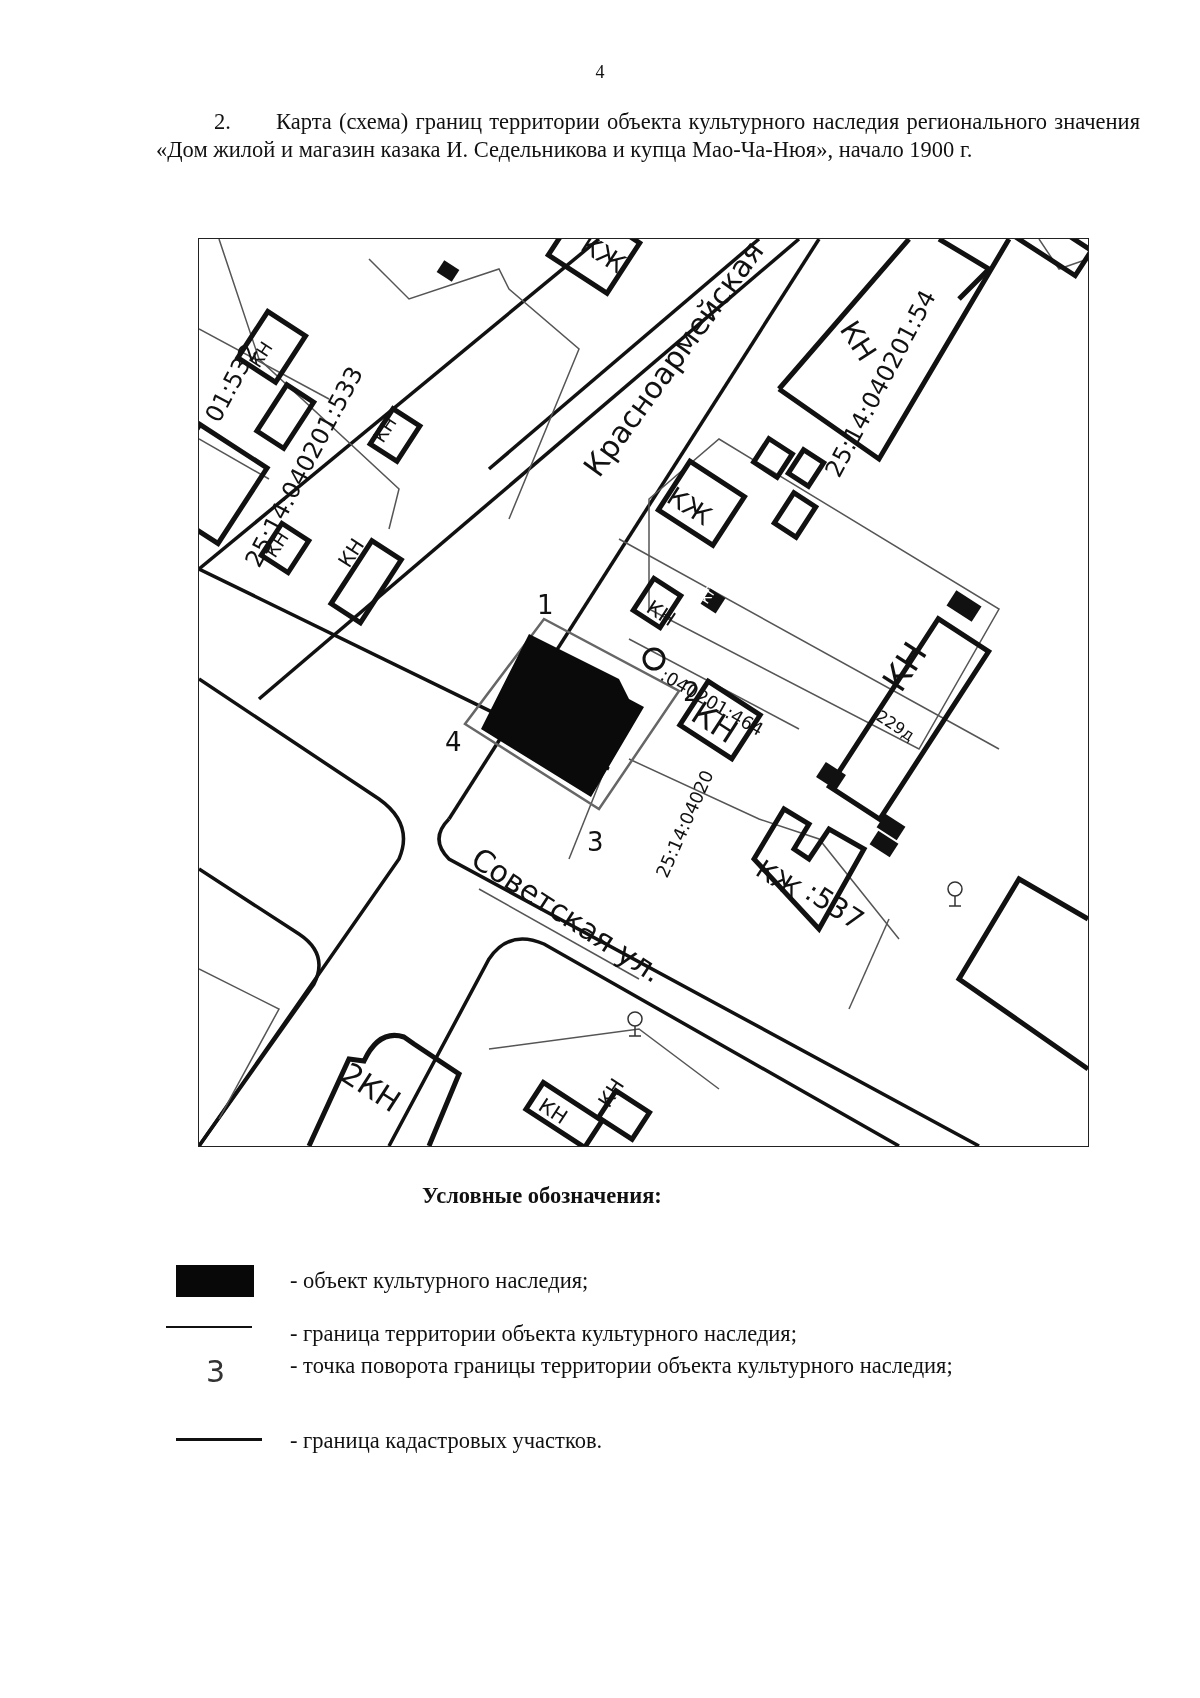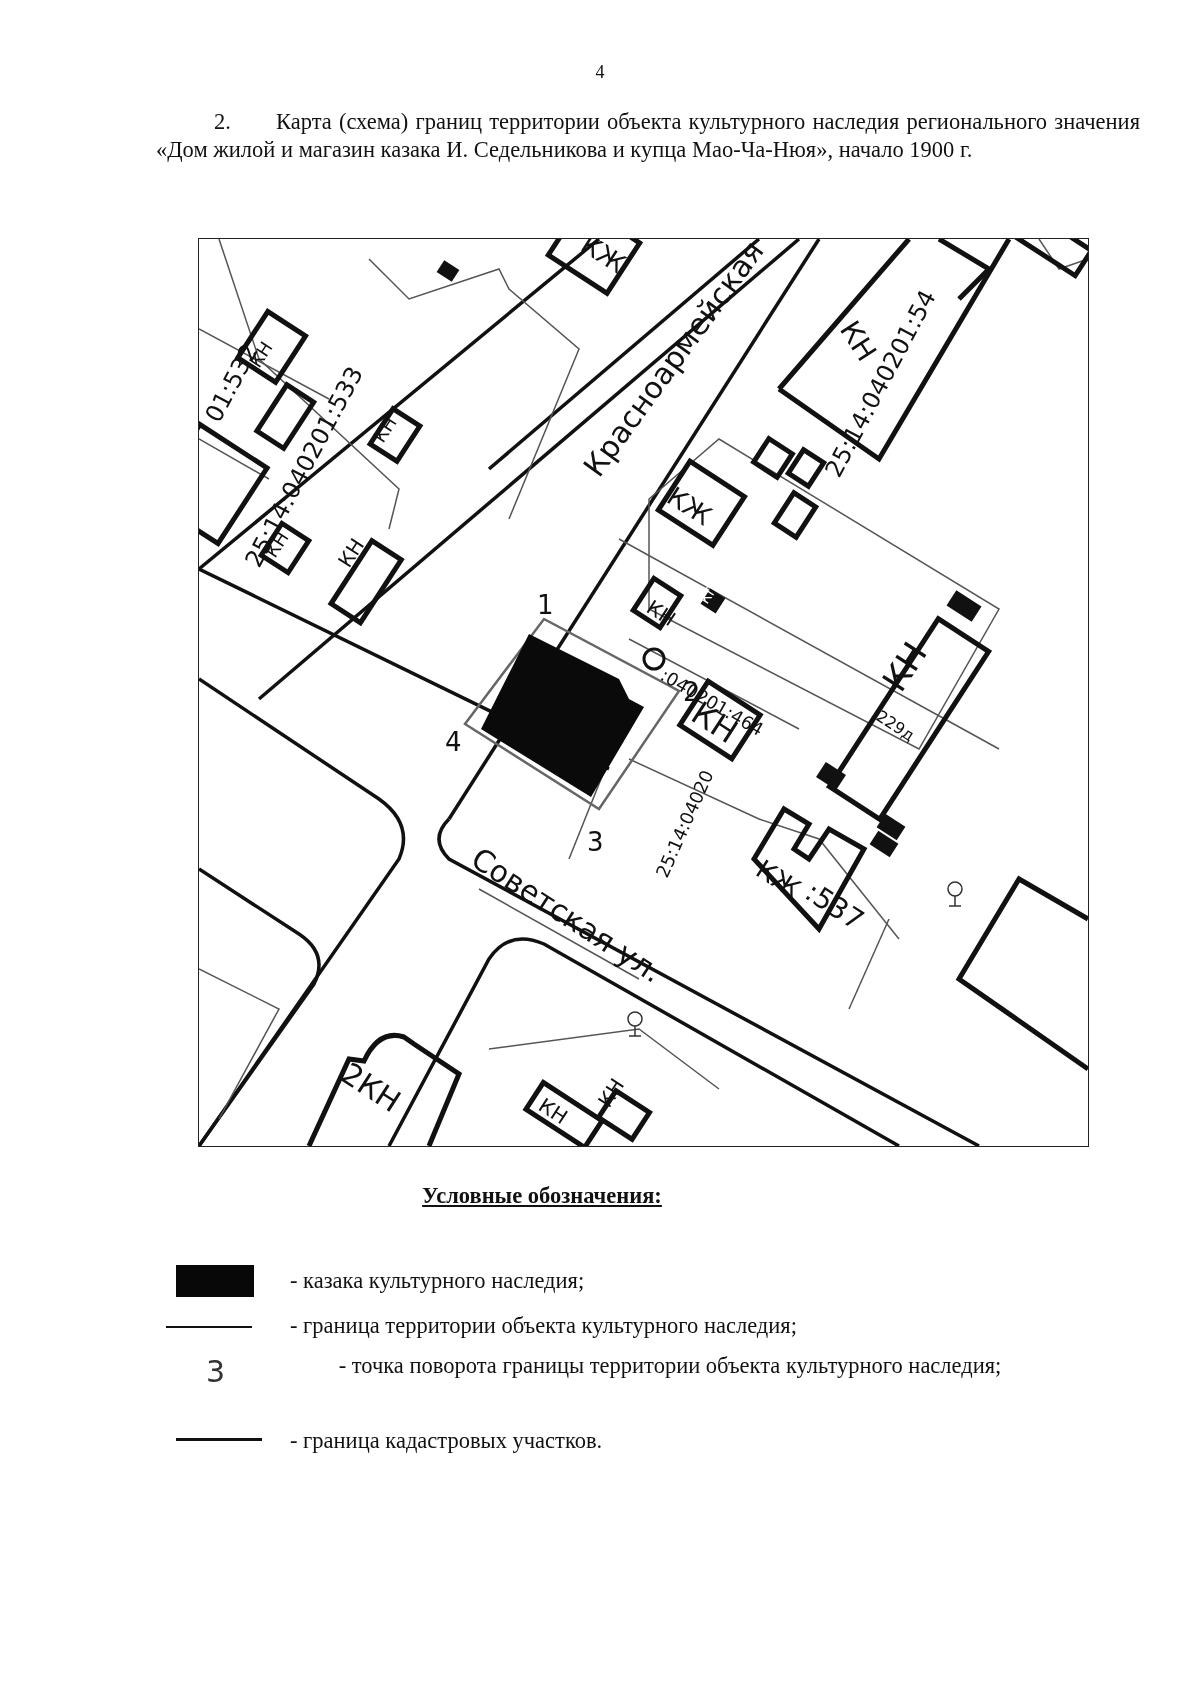--- a/index.html
+++ b/index.html
@@ -17,21 +17,21 @@
   }
   .intro .num { display: inline-block; width: 62px; padding-left: 58px; }
   .map-frame {
     position: absolute; left: 198px; top: 238px; width: 889px; height: 907px;
     border: 1.5px solid #222; overflow: hidden; background: #fff;
   }
   .map-frame svg { display: block; }
   .map-label { font-family: "DejaVu Sans", "Liberation Sans", sans-serif; fill: #111; }
   .legend-title {
     position: absolute; top: 1183px; left: 0; width: 1084px; text-align: center;
-    font-size: 22.5px; font-weight: bold; text-decoration: underline;
+    font-size: 22.5px; font-weight: bold;
   }
   .legend-row { position: absolute; left: 0; width: 1200px; }
   .legend-sym { position: absolute; }
   .legend-text {
     position: absolute; left: 290px; width: 760px; font-size: 22.5px; line-height: 31px;
   }
   .sym-fill { left: 176px; width: 78px; height: 32px; background: #080808; }
   .sym-line { height: 2px; background: #111; }
   .sym-num {
     font-family: "DejaVu Sans", sans-serif; font-size: 30px; left: 206px; color: #333;
@@ -170,29 +170,29 @@
     <text class="map-label" font-size="26" x="484" y="462">2</text>
     <text class="map-label" font-size="26" x="388" y="612">3</text>
     <text class="map-label" font-size="26" x="246" y="512">4</text>
   </svg>
 </div>
 
 <div class="legend-title">Условные обозначения:</div>
 
 <div class="legend-row" style="top:1265px;">
   <div class="legend-sym sym-fill" style="top:0px;"></div>
-  <div class="legend-text" style="top:0px;">- казака культурного наследия;</div>
+  <div class="legend-text" style="top:0px;">- объект культурного наследия;</div>
 </div>
 
 <div class="legend-row" style="top:1310px;">
   <div class="legend-sym sym-line" style="left:166px; width:86px; top:16px;"></div>
-  <div class="legend-text" style="top:0px;">- граница территории объекта культурного наследия;</div>
+  <div class="legend-text" style="top:8px;">- граница территории объекта культурного наследия;</div>
 </div>
 
 <div class="legend-row" style="top:1350px;">
   <div class="legend-sym sym-num" style="top:4px;">3</div>
-  <div class="legend-text" style="top:0px;text-align:center;">- точка поворота границы территории объекта культурного наследия;</div>
+  <div class="legend-text" style="top:0px;">- точка поворота границы территории объекта культурного наследия;</div>
 </div>
 
 <div class="legend-row" style="top:1425px;">
   <div class="legend-sym sym-line" style="left:176px; width:86px; top:13px; height:3px;"></div>
   <div class="legend-text" style="top:0px;">- граница кадастровых участков.</div>
 </div>
 
 </body></html>

